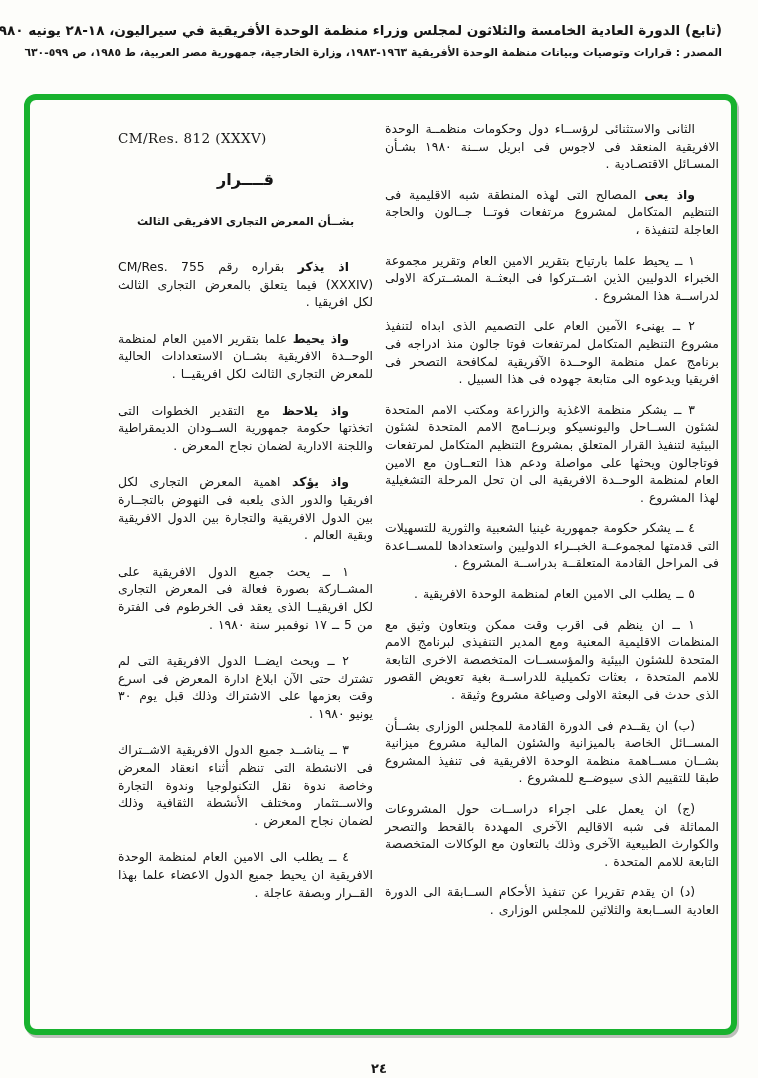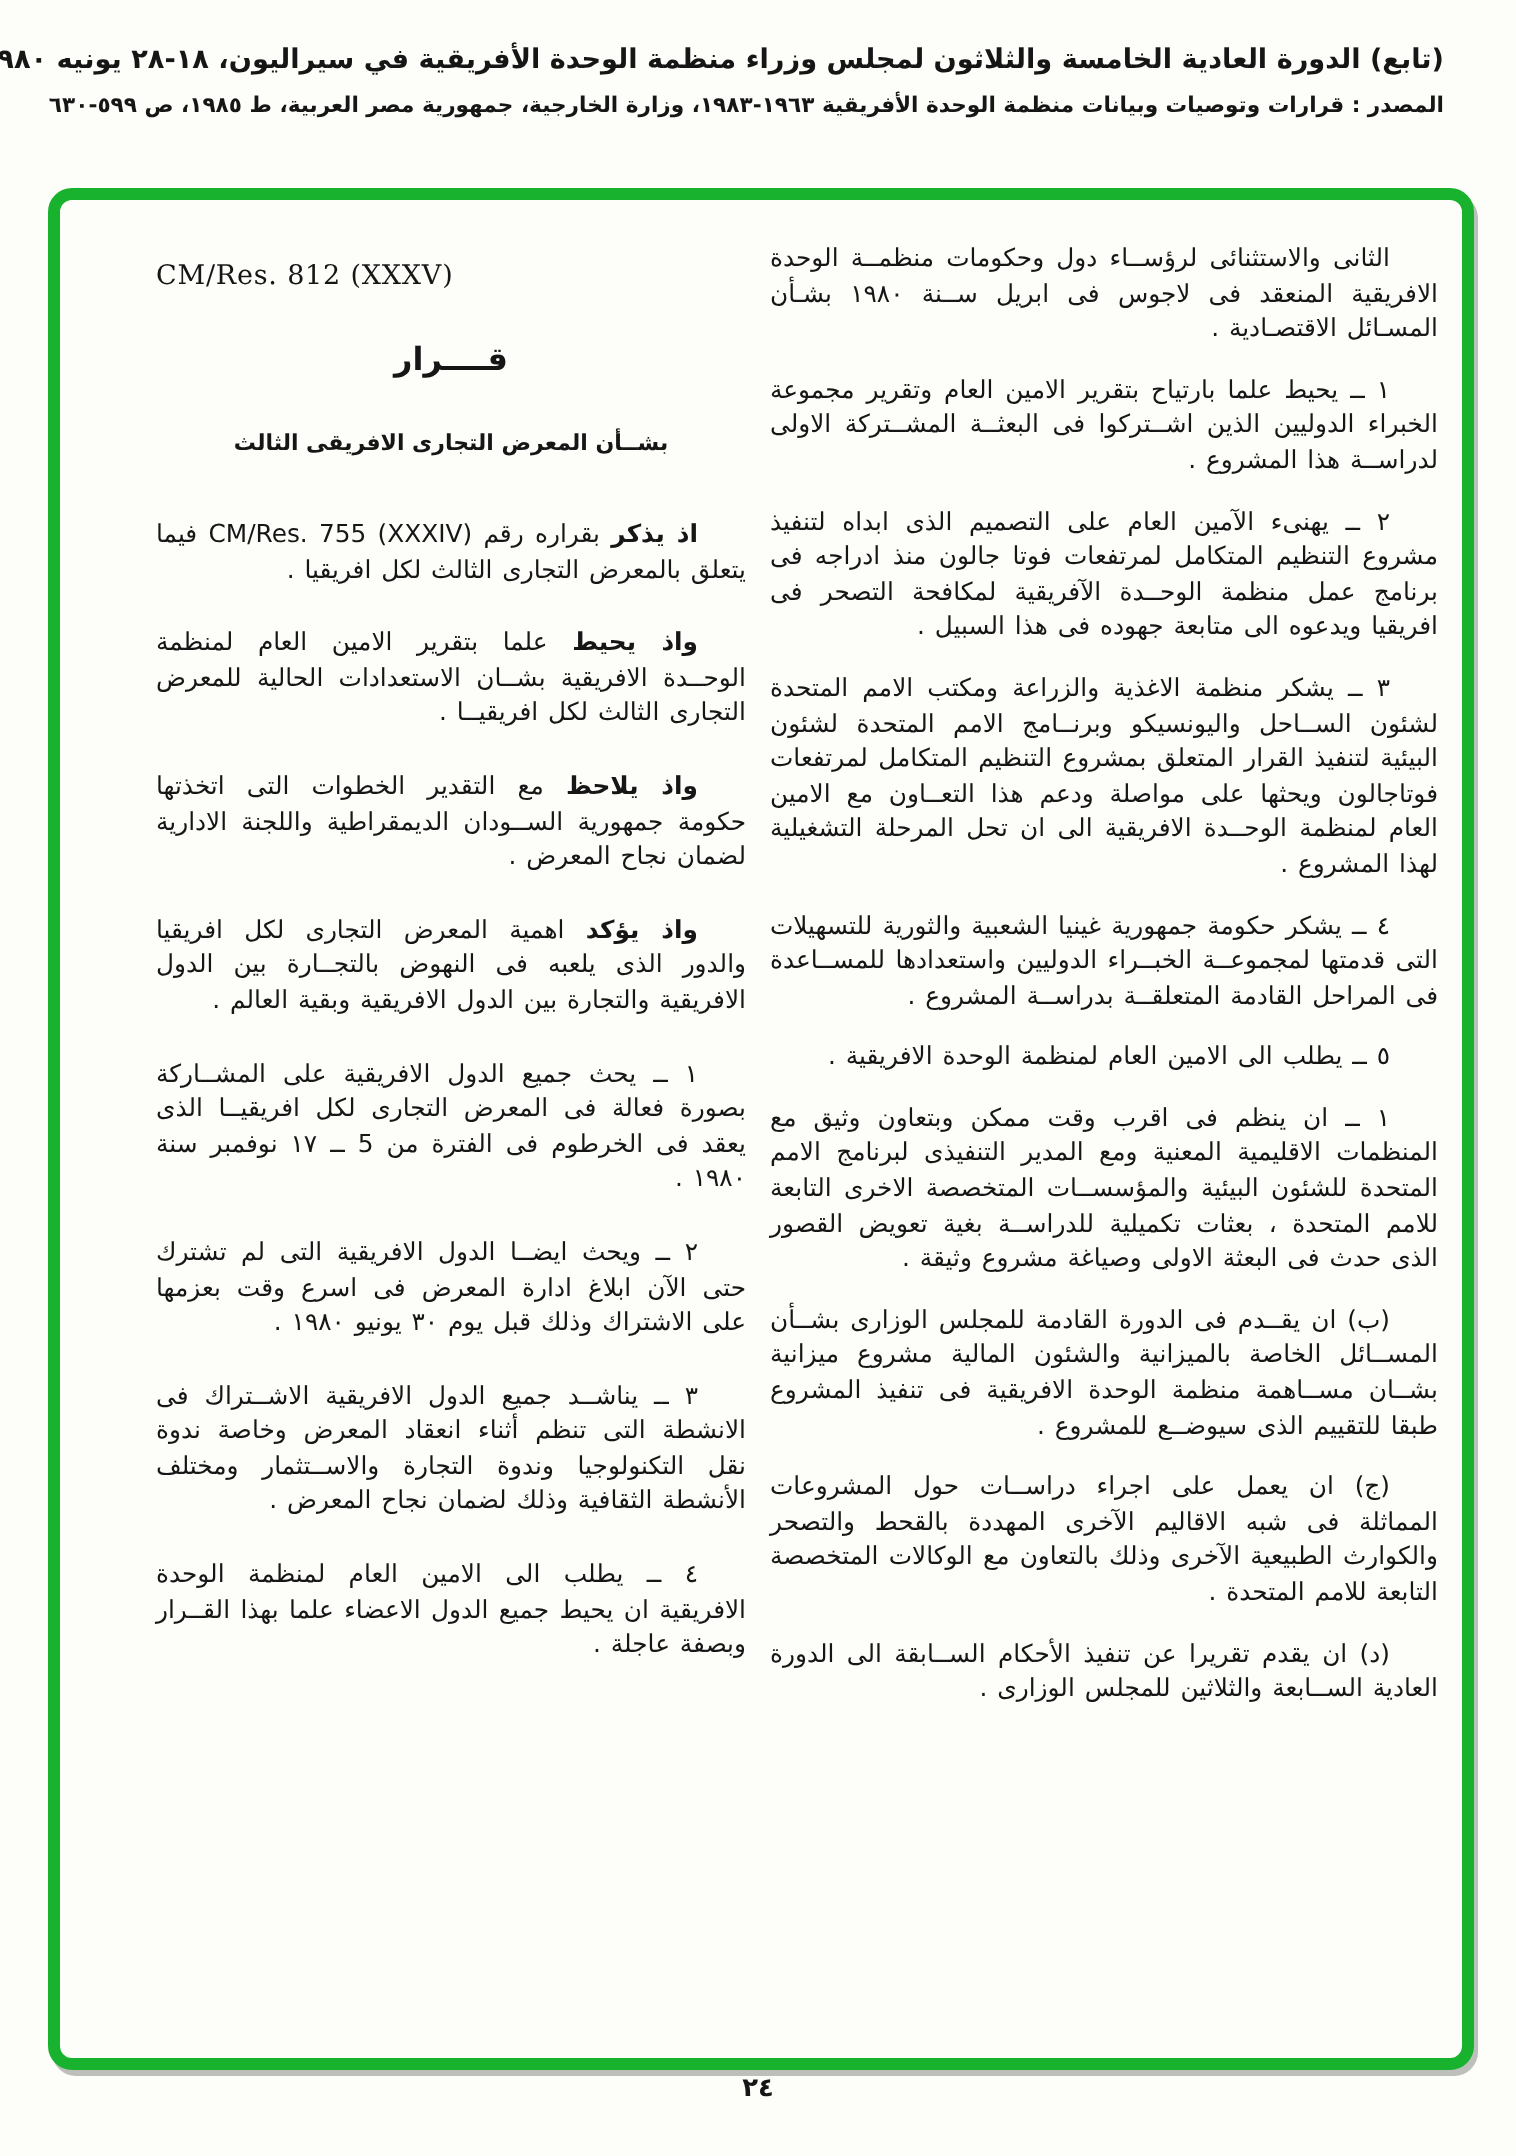--- a/index.html
+++ b/index.html
@@ -35,60 +35,61 @@
     box-shadow: 2px 3px 0 rgba(110,115,110,0.45);
     padding: 20px 12px 14px 26px;
     display: flex;
     direction: rtl;
     gap: 12px;
     overflow: hidden;
     background: #fdfdfa;
   }
   .col { direction: rtl; }
   .col-continuation { flex: 0 0 334px; }
-  .col-resolution  { flex: 1; padding-top: 10px; }
+  .col-resolution  { flex: 1; padding-top: 10px; margin-left: 40px; }
   .para {
     font-size: 12.4px;
     line-height: 17.6px;
     text-align: justify;
     text-indent: 24px;
     word-spacing: 1px;
   }
   .col-continuation .para { margin-bottom: 13px; }
   .col-resolution  .para { margin-bottom: 19px; }
   .lead { font-weight: 700; }
   .res-ref {
     direction: ltr; text-align: left;
     font-family: "DejaVu Serif", "Liberation Serif", serif;
     font-size: 13.5px; letter-spacing: 0.4px;
   }
   .res-title   { text-align: center; font-weight: 700; font-size: 16px; margin-top: 24px; }
   .res-subject { text-align: center; font-weight: 700; font-size: 11px; margin: 26px 0 30px; }
   .page-number {
     position: absolute;
-    left: 0; right: 0; bottom: 26px;
+    left: 0; right: 0; bottom: 2px;
     text-align: center;
     font-weight: 700; font-size: 13px;
     direction: rtl;
   }
 </style>
 </head>
 <body>
 
 <div class="page">
 
   <div class="doc-header">
     <div class="session-line">(تابع) الدورة العادية الخامسة والثلاثون لمجلس وزراء منظمة الوحدة الأفريقية في سيراليون، ١٨-٢٨ يونيه ١٩٨٠</div>
     <div class="source-line">المصدر : قرارات وتوصيات وبيانات منظمة الوحدة الأفريقية ١٩٦٣-١٩٨٣، وزارة الخارجية، جمهورية مصر العربية، ط ١٩٨٥، ص ٥٩٩-٦٣٠</div>
   </div>
 
   <div class="frame" style="border-color: rgb(24, 178, 46); padding-left: 48px;">
 
     <div class="col col-continuation">
       <p class="para"><span>الثانى والاستثنائى لرؤســاء دول وحكومات منظمــة الوحدة الافريقية المنعقد فى لاجوس فى ابريل ســنة ١٩٨٠ بشـأن المسـائل الاقتصـادية .</span></p>
+      <p class="para"><b class="lead">واذ يعى</b> <span>المصالح التى لهذه المنطقة شبه الاقليمية فى التنظيم المتكامل لمشروع مرتفعات فوتــا جــالون والحاجة العاجلة لتنفيذة ،</span></p>
       <p class="para"><span>١ ــ يحيط علما بارتياح بتقرير الامين العام وتقرير مجموعة الخبراء الدوليين الذين اشــتركوا فى البعثــة المشــتركة الاولى لدراســة هذا المشروع .</span></p>
       <p class="para"><span>٢ ــ يهنىء الآمين العام على التصميم الذى ابداه لتنفيذ مشروع التنظيم المتكامل لمرتفعات فوتا جالون منذ ادراجه فى برنامج عمل منظمة الوحــدة الآفريقية لمكافحة التصحر فى افريقيا ويدعوه الى متابعة جهوده فى هذا السبيل .</span></p>
       <p class="para"><span>٣ ــ يشكر منظمة الاغذية والزراعة ومكتب الامم المتحدة لشئون الســاحل واليونسيكو وبرنــامج الامم المتحدة لشئون البيئية لتنفيذ القرار المتعلق بمشروع التنظيم المتكامل لمرتفعات فوتاجالون ويحثها على مواصلة ودعم هذا التعــاون مع الامين العام لمنظمة الوحــدة الافريقية الى ان تحل المرحلة التشغيلية لهذا المشروع .</span></p>
       <p class="para"><span>٤ ــ يشكر حكومة جمهورية غينيا الشعبية والثورية للتسهيلات التى قدمتها لمجموعــة الخبــراء الدوليين واستعدادها للمســاعدة فى المراحل القادمة المتعلقــة بدراســة المشروع .</span></p>
       <p class="para"><span>٥ ــ يطلب الى الامين العام لمنظمة الوحدة الافريقية .</span></p>
       <p class="para"><span>١ ــ ان ينظم فى اقرب وقت ممكن وبتعاون وثيق مع المنظمات الاقليمية المعنية ومع المدير التنفيذى لبرنامج الامم المتحدة للشئون البيئية والمؤسســات المتخصصة الاخرى التابعة للامم المتحدة ، بعثات تكميلية للدراســة بغية تعويض القصور الذى حدث فى البعثة الاولى وصياغة مشروع وثيقة .</span></p>
       <p class="para"><span>(ب) ان يقــدم فى الدورة القادمة للمجلس الوزارى بشــأن المســائل الخاصة بالميزانية والشئون المالية مشروع ميزانية بشــان مســاهمة منظمة الوحدة الافريقية فى تنفيذ المشروع طبقا للتقييم الذى سيوضــع للمشروع .</span></p>
       <p class="para"><span>(ج) ان يعمل على اجراء دراســات حول المشروعات المماثلة فى شبه الاقاليم الآخرى المهددة بالقحط والتصحر والكوارث الطبيعية الآخرى وذلك بالتعاون مع الوكالات المتخصصة التابعة للامم المتحدة .</span></p>
       <p class="para"><span>(د) ان يقدم تقريرا عن تنفيذ الأحكام الســابقة الى الدورة العادية الســابعة والثلاثين للمجلس الوزارى .</span></p>
     </div>

